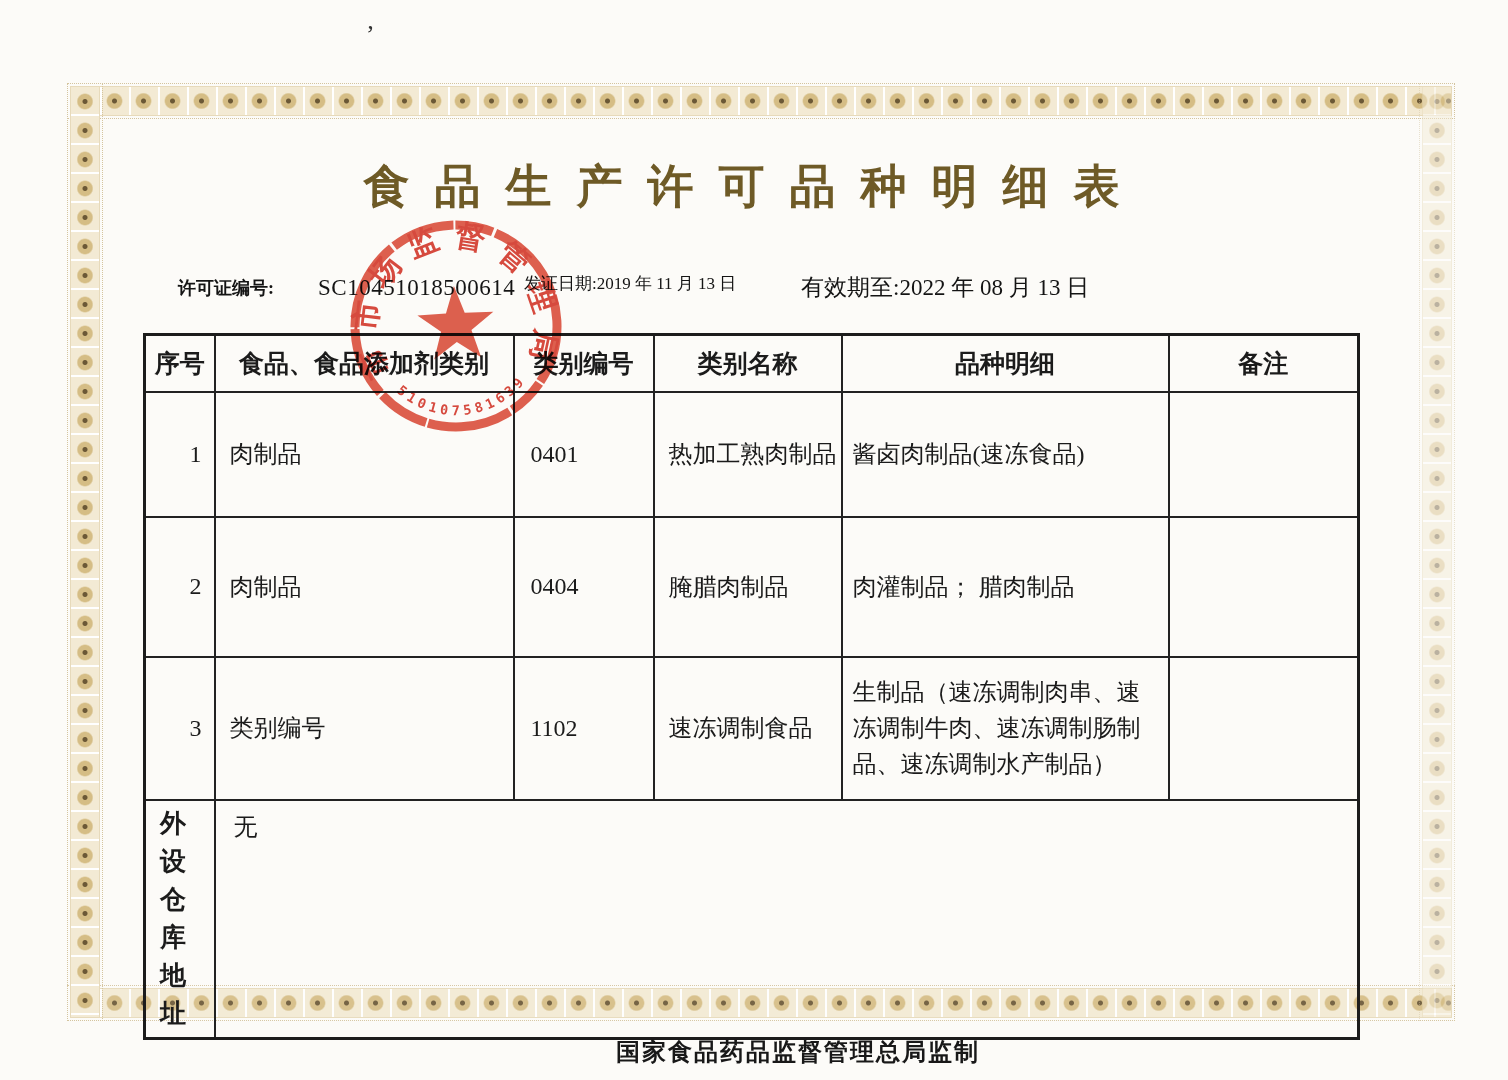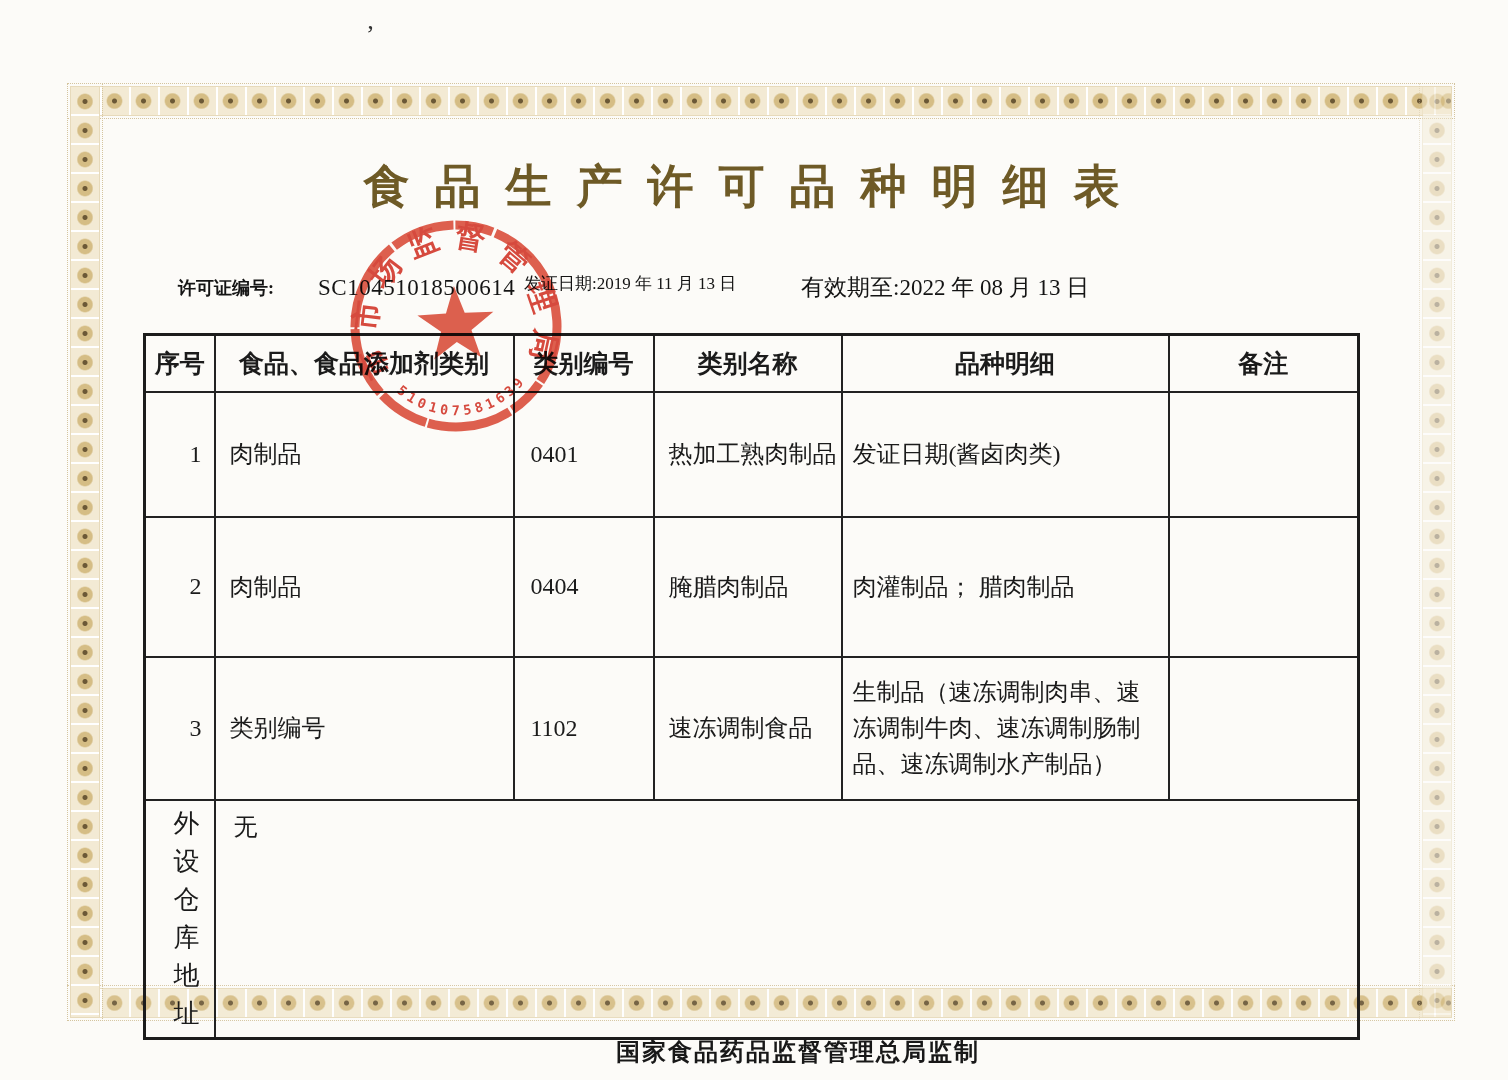--- a/index.html
+++ b/index.html
@@ -61,22 +61,22 @@
   tr.head{height:57px;}
   tr.r1{height:125px;}
   tr.r2{height:140px;}
   tr.r3{height:143px;}
   tr.rwh{height:120px;}
   th{font-weight:bold;font-size:25px;text-align:center;}
   td.c-no{text-align:right;padding-right:12px;}
   td.c-cat,td.c-name{text-align:left;padding-left:14px;}
   td.c-code{text-align:left;padding-left:16px;margin-top:19px;}
   td.c-detail{text-align:left;padding:6px 8px 6px 10px;line-height:36px;}
-  td.wh-label{font-weight:normal;font-size:26px;line-height:38px;
-              text-align:right;padding:4px 14px;vertical-align:middle;}
+  td.wh-label{font-weight:bold;font-size:26px;line-height:38px;
+              text-align:left;padding:4px 14px;vertical-align:middle;}
   td.wh-value{vertical-align:top;text-align:left;padding:10px 0 0 18px;}
 
   .doc-footer{
     position:absolute;left:0;top:1036px;width:1508px;text-align:center;
     font-size:24px;font-weight:bold;color:#181818;letter-spacing:2px;padding-left:44px;
   }
 
   
   .seal{position:absolute;left:340px;top:210px;width:232px;height:232px;
         mix-blend-mode:multiply;opacity:.9;pointer-events:none;}
@@ -117,21 +117,21 @@
         <th>类别编号</th>
         <th>类别名称</th>
         <th>品种明细</th>
         <th>备注</th>
       </tr>
       <tr class="r1">
         <td class="c-no">1</td>
         <td class="c-cat">肉制品</td>
         <td class="c-code">0401</td>
         <td class="c-name">热加工熟肉制品</td>
-        <td class="c-detail">发证日期(酱卤肉类)</td>
+        <td class="c-detail">酱卤肉制品(速冻食品)</td>
         <td class="c-remark"></td>
       </tr>
       <tr class="r2">
         <td class="c-no">2</td>
         <td class="c-cat">肉制品</td>
         <td class="c-code">0404</td>
         <td class="c-name">腌腊肉制品</td>
         <td class="c-detail">肉灌制品； 腊肉制品</td>
         <td class="c-remark"></td>
       </tr>

